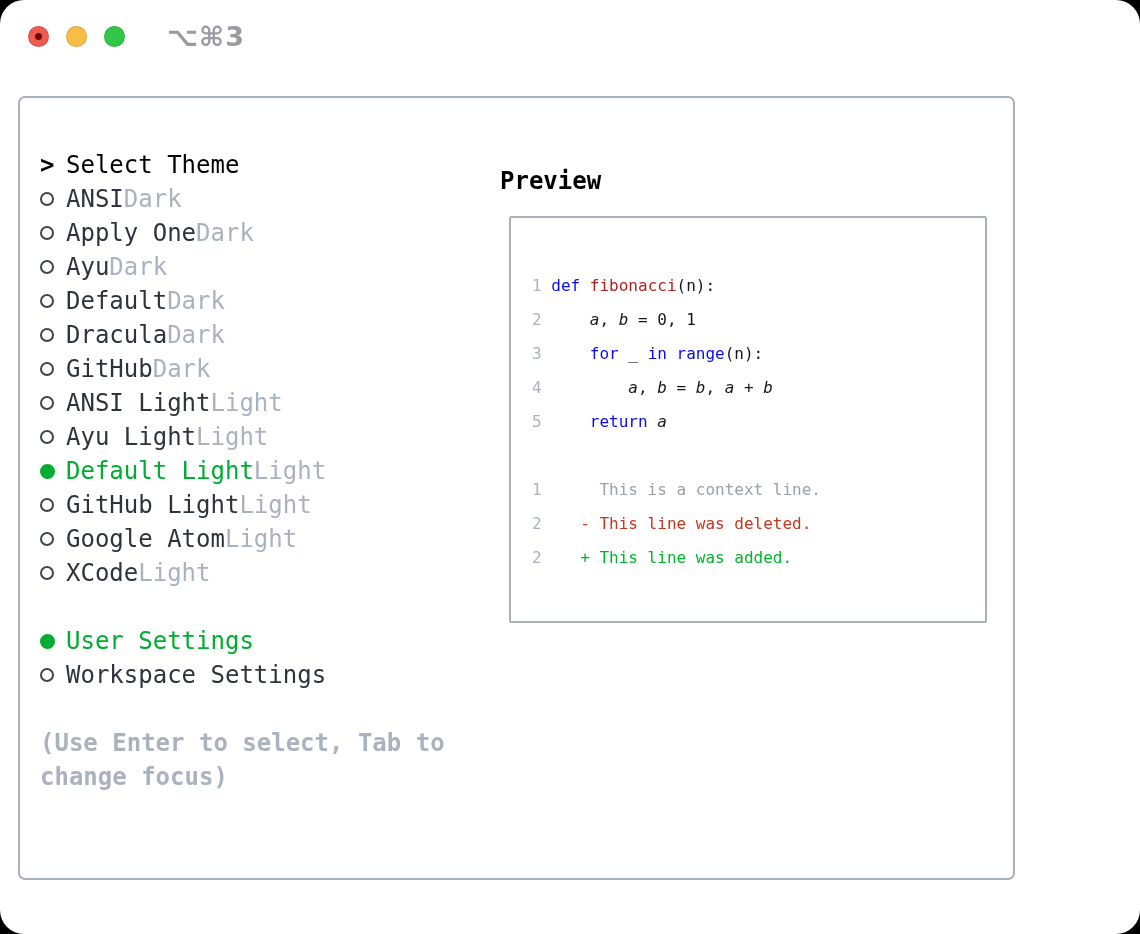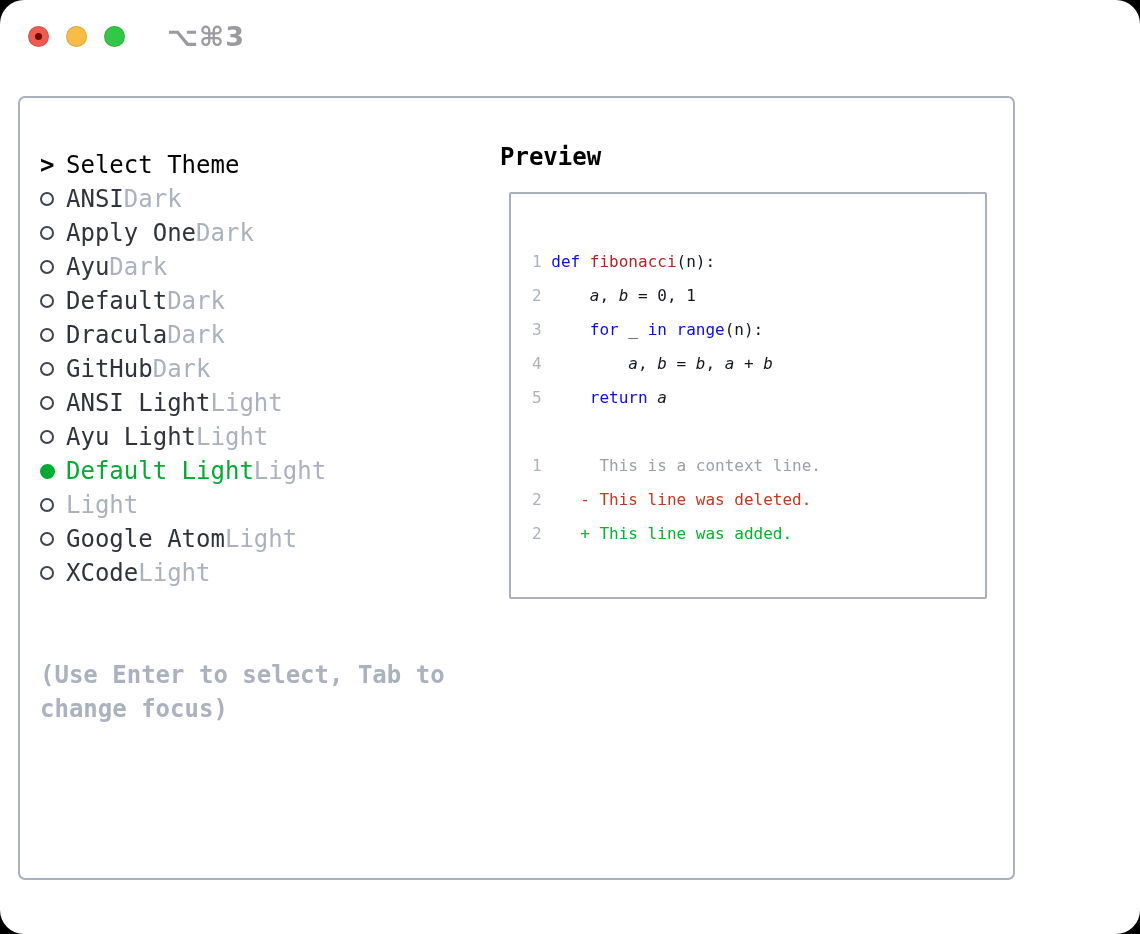--- a/index.html
+++ b/index.html
@@ -26,21 +26,21 @@
   .lights{position:absolute;left:28px;top:26px;display:flex;gap:17px;}
   .light{width:21px;height:21px;border-radius:50%;display:inline-flex;align-items:center;justify-content:center;border:1px solid rgba(0,0,0,0.12);box-sizing:border-box;}
   .light.red{background:var(--light-red);}
   .light.yellow{background:var(--light-yellow);}
   .light.green{background:var(--light-green);}
   .light .dot{width:7px;height:7px;border-radius:50%;background:#6E0D04;}
   .win-title{position:absolute;left:167px;top:21px;font-family:"DejaVu Sans","Liberation Sans",sans-serif;font-weight:bold;font-size:27px;color:var(--title-gray);letter-spacing:1px;}
   
   .panel{position:absolute;left:18px;top:96px;width:997px;height:784px;border:2px solid var(--panel-border);border-radius:7px;box-sizing:border-box;background:#fff;}
   .left-col{position:absolute;left:20px;top:50px;width:446px;}
-  .right-col{position:absolute;left:480px;top:42px;width:500px;}
+  .right-col{position:absolute;left:480px;top:66px;width:500px;}
   .row{display:flex;align-items:center;height:34px;font-size:24px;color:var(--item-text);white-space:pre;}
   .marker{width:26px;flex:0 0 26px;display:flex;align-items:center;}
   .radio{width:14px;height:14px;border:2px solid #3E4450;border-radius:50%;box-sizing:border-box;}
   .radio.sel{background:var(--accent-green);border-color:var(--accent-green);width:15px;height:15px;}
   .prompt{font-weight:bold;color:#000;display:inline-block;}
   .hdr{font-weight:normal;color:#000;}
   .hdr2{font-weight:normal;color:#000;}
   .name{color:var(--item-text);}
   .name.sel{color:var(--accent-green);}
   .variant{color:var(--muted);}
@@ -84,25 +84,29 @@
       <div id="theme-list">
           <div class="row"><span class="marker"><span class="radio"></span></span><span class="name">ANSI</span> <span class="variant">Dark</span></div>
           <div class="row"><span class="marker"><span class="radio"></span></span><span class="name">Apply One</span> <span class="variant">Dark</span></div>
           <div class="row"><span class="marker"><span class="radio"></span></span><span class="name">Ayu</span> <span class="variant">Dark</span></div>
           <div class="row"><span class="marker"><span class="radio"></span></span><span class="name">Default</span> <span class="variant">Dark</span></div>
           <div class="row"><span class="marker"><span class="radio"></span></span><span class="name">Dracula</span> <span class="variant">Dark</span></div>
           <div class="row"><span class="marker"><span class="radio"></span></span><span class="name">GitHub</span> <span class="variant">Dark</span></div>
           <div class="row"><span class="marker"><span class="radio"></span></span><span class="name">ANSI Light</span> <span class="variant">Light</span></div>
           <div class="row"><span class="marker"><span class="radio"></span></span><span class="name">Ayu Light</span> <span class="variant">Light</span></div>
           <div class="row"><span class="marker"><span class="radio sel"></span></span><span class="name sel">Default Light</span> <span class="variant">Light</span></div>
-          <div class="row"><span class="marker"><span class="radio"></span></span> <span class="variant">Light</span></div>
+          <div class="row"><span class="marker"><span class="radio"></span></span><span class="name">GitHub Light</span> <span class="variant">Light</span></div>
           <div class="row"><span class="marker"><span class="radio"></span></span><span class="name">Google Atom</span> <span class="variant">Light</span></div>
           <div class="row"><span class="marker"><span class="radio"></span></span><span class="name">XCode</span> <span class="variant">Light</span></div>
         </div>
       <div class="spacer"></div>
+      <div id="apply-list">
+          <div class="row"><span class="marker"><span class="radio sel"></span></span><span class="name sel">User Settings</span></div>
+          <div class="row"><span class="marker"><span class="radio"></span></span><span class="name">Workspace Settings</span></div>
+        </div>
       <div class="spacer"></div>
       <div class="hint">(Use Enter to select, Tab to change focus)</div>
     </div>
 
     <div class="right-col">
       <div class="preview-title">Preview</div>
       <div class="preview-box">
         <pre class="code" id="code-pre"><div class="cl"><span class="num">1</span> <span class="tk-kw">def</span><span class="tk-pl"> </span><span class="tk-fn">fibonacci</span><span class="tk-pl">(n):</span></div><div class="cl"><span class="num">2</span> <span class="tk-pl">    </span><span class="tk-v">a</span><span class="tk-pl">, </span><span class="tk-v">b</span><span class="tk-pl"> = 0, 1</span></div><div class="cl"><span class="num">3</span> <span class="tk-pl">    </span><span class="tk-kw">for</span><span class="tk-pl"> _ </span><span class="tk-kw">in</span><span class="tk-pl"> </span><span class="tk-kw">range</span><span class="tk-pl">(n):</span></div><div class="cl"><span class="num">4</span> <span class="tk-pl">        </span><span class="tk-v">a</span><span class="tk-pl">, </span><span class="tk-v">b</span><span class="tk-pl"> = </span><span class="tk-v">b</span><span class="tk-pl">, </span><span class="tk-v">a</span><span class="tk-pl"> + </span><span class="tk-v">b</span></div><div class="cl"><span class="num">5</span> <span class="tk-pl">    </span><span class="tk-kw">return</span><span class="tk-pl"> </span><span class="tk-v">a</span></div><div class="cl"><span class="num"></span> </div><div class="cl"><span class="num">1</span> <span class="tk-ctx">     This is a context line.</span></div><div class="cl"><span class="num">2</span> <span class="tk-del">   - This line was deleted.</span></div><div class="cl"><span class="num">2</span> <span class="tk-add">   + This line was added.</span></div></pre>
       </div>
     </div>

